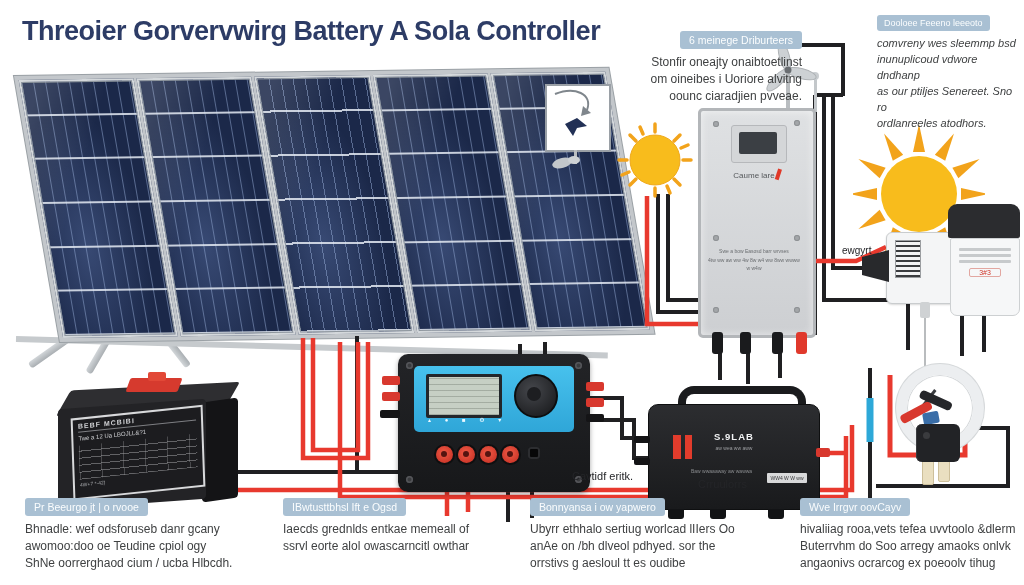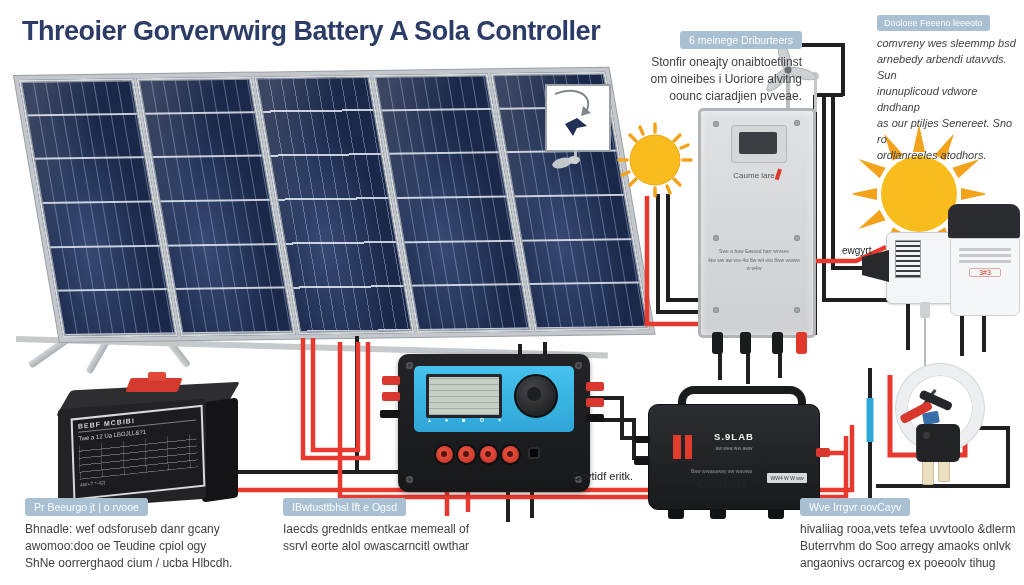--- a/index.html
+++ b/index.html
@@ -290,21 +290,20 @@
   <div class="abs callout co-topmid">
     <div class="co-head">6 meinege Driburteers</div>
     <div class="co-line">Stonfir oneajty onaibtoetlinst</div>
     <div class="co-line">om oineibes i Uoriore alvitng</div>
     <div class="co-line">oounc ciaradjien pvveae.</div>
   </div>
 
   <div class="abs callout co-topright">
     <div class="co-head">Dooloee Feeeno leeeoto</div>
     <div class="co-line">comvreny wes sleemmp bsd</div>
-    <div class="co-line">arnebedy arbendi utavvds. Sun</div>
     <div class="co-line">inunuplicoud vdwore dndhanp</div>
     <div class="co-line">as our ptiljes Senereet. Sno ro</div>
     <div class="co-line">ordlanreeles atodhors.</div>
   </div>
 
   <div class="abs battery">
     <div class="bat-top"></div>
     <div class="bat-terminal"></div>
     <div class="bat-cap"></div>
     <div class="bat-side"></div>
@@ -402,20 +401,26 @@
     <div class="co-head">Pr Beeurgo jt | o rvooe</div>
     <div class="co-line">Bhnadle: wef odsforuseb danr gcany</div>
     <div class="co-line">awomoo:doo oe Teudine cpiol ogy</div>
     <div class="co-line">ShNe oorrerghaod cium / ucba Hlbcdh.</div>
   </div>
   <div class="abs callout co-b1">
     <div class="co-head">IBwtusttbhsl Ift e Ogsd</div>
     <div class="co-line">Iaecds grednlds entkae memeall of</div>
     <div class="co-line">ssrvl eorte alol owascarncitl owthar</div>
   </div>
+  <div class="abs callout co-b2">
+    <div class="co-head">Bonnyansa i ow yapwero</div>
+    <div class="co-line">Ubyrr ethhalo sertiug worlcad lIIers Oo</div>
+    <div class="co-line">anAe on /bh dlveol pdhyed. sor the</div>
+    <div class="co-line">orrstivs g aesloul tt es oudibe</div>
+  </div>
   <div class="abs callout co-b3">
     <div class="co-head">Wve Irrgvr oovCayv</div>
     <div class="co-line">hivaliiag rooa,vets tefea uvvtoolo &amp;dlerm</div>
     <div class="co-line">Buterrvhm do Soo arregy amaoks onlvk</div>
     <div class="co-line">angaonivs ocrarcog ex poeoolv tihug</div>
   </div>
 
 </div>
 
 </body></html>

